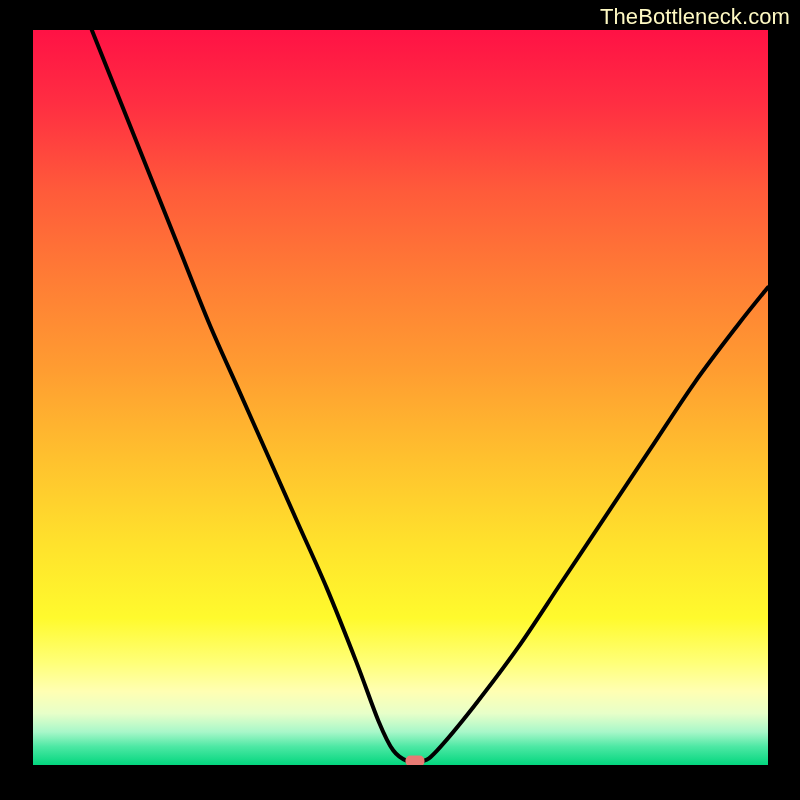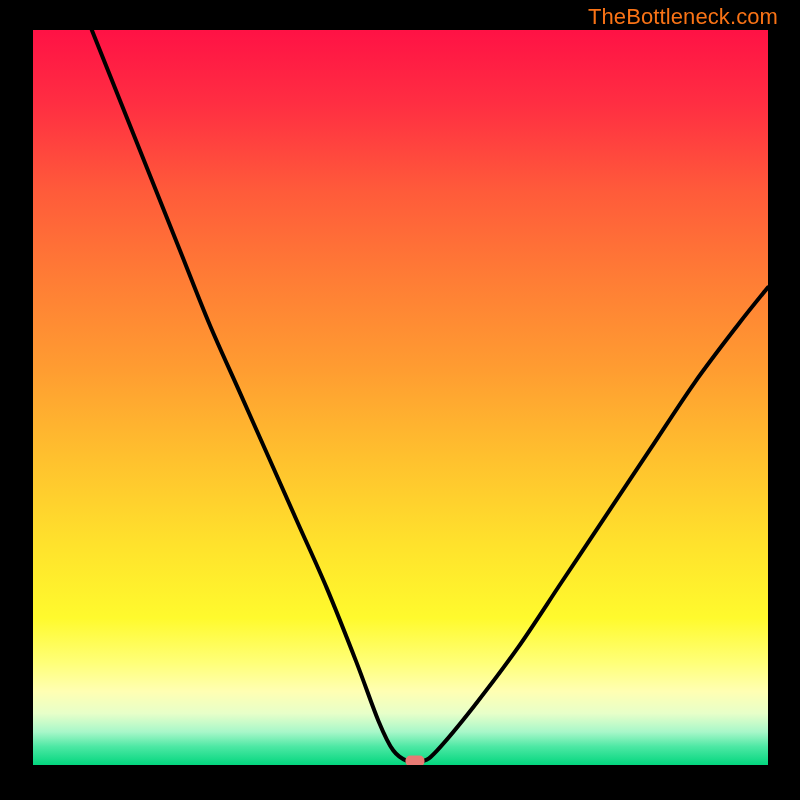--- a/index.html
+++ b/index.html
@@ -13,22 +13,22 @@
   }
   .frame {
     position: relative;
     width: 800px;
     height: 800px;
     background: #000;
   }
   .watermark {
     position: absolute;
     top: 4px;
-    right: 22px;
-    color: #f97316;
+    right: 10px;
+    color: #fef9c3;
     font-size: 22px;
     font-weight: 500;
     letter-spacing: 0.1px;
     z-index: 20;
   }
   .plot-area {
     position: absolute;
     left: 33px;
     top: 30px;
     width: 735px;

